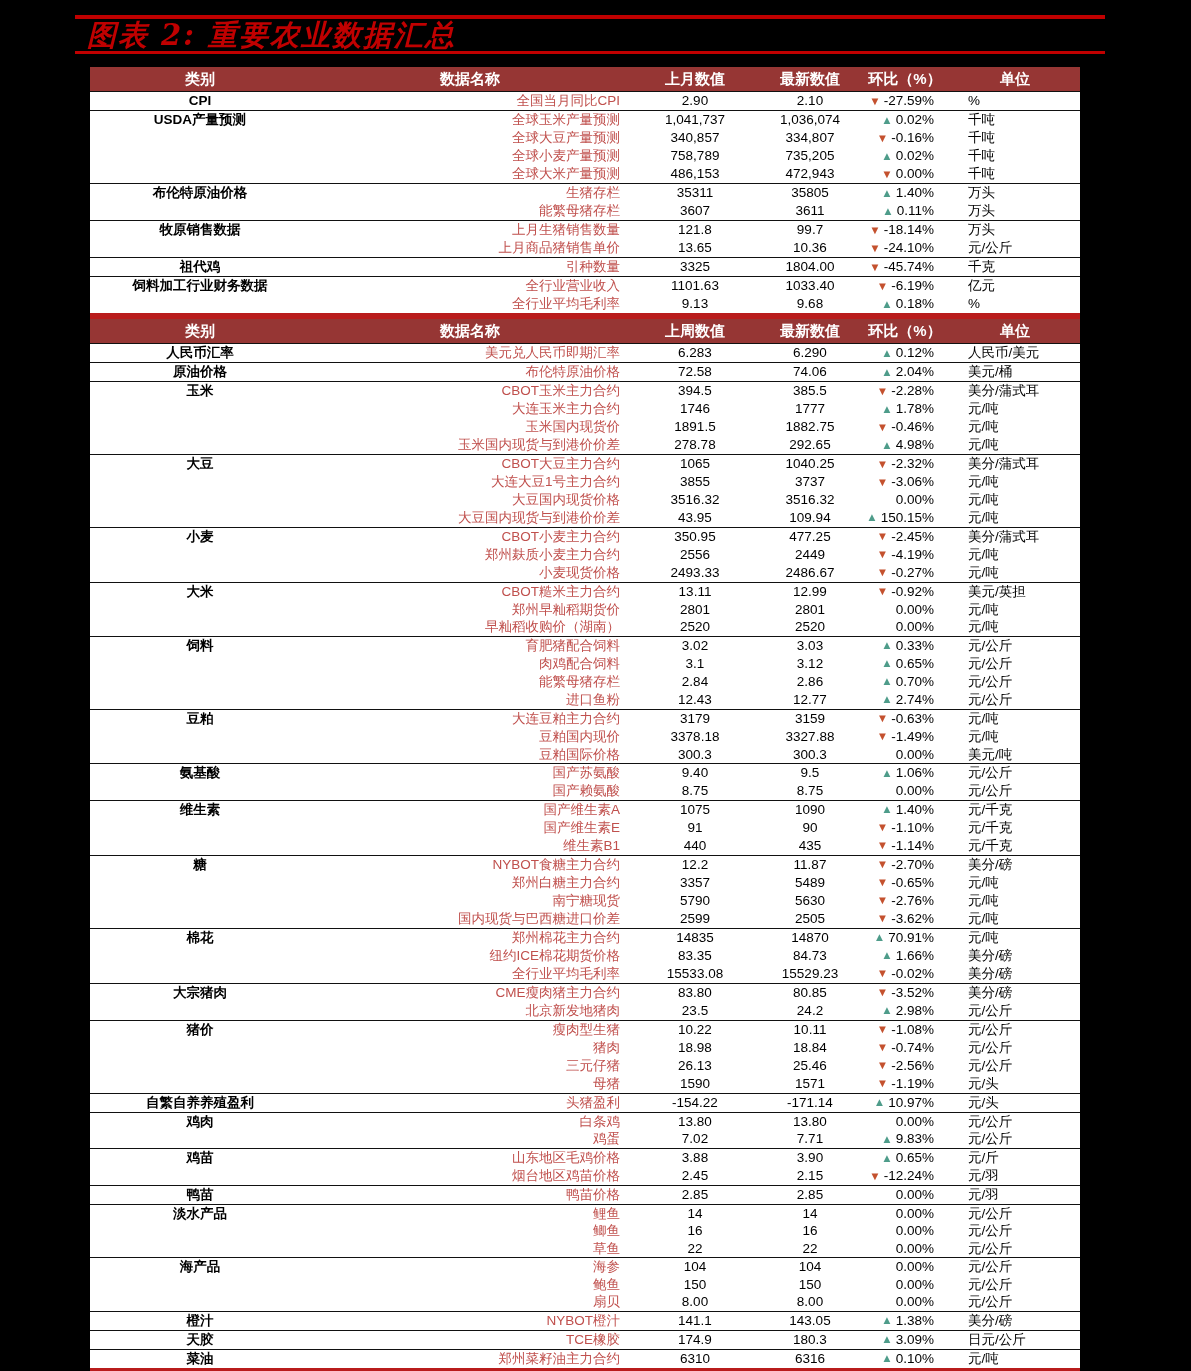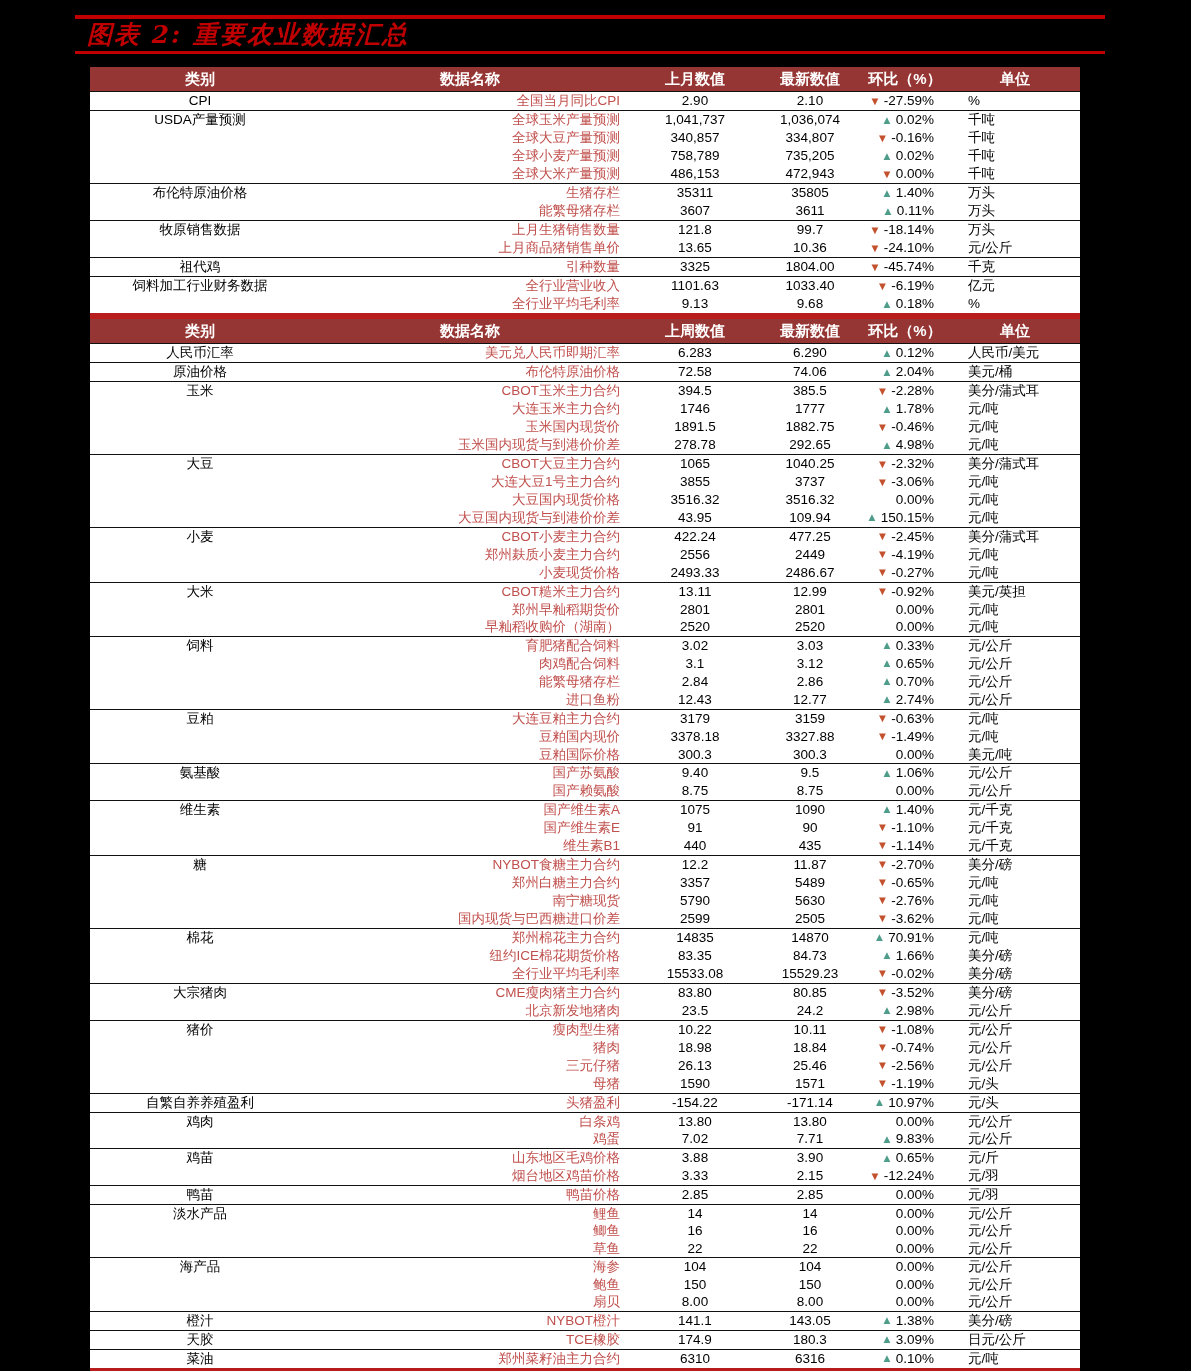--- a/index.html
+++ b/index.html
@@ -10,38 +10,38 @@
     overflow:hidden;
   }
   .page { position:relative; padding:15px 0 0 75px; }
   .rule { width:1030px; background:var(--title-red,#c00000); }
   .rule-top { height:4px; }
   .rule-mid { height:3px; }
   .chart-title {
     color:var(--title-red,#c00000);
     font-family:"DejaVu Serif","Liberation Serif",serif;
     font-style:italic; font-weight:bold;
-    font-size:25px; line-height:26px;
+    font-size:29px; line-height:26px;
     padding:3px 0 3px 12px; letter-spacing:2px;
   }
   .table-wrap { margin:13px 0 0 15px; width:990px; background:#fff; }
   table { border-collapse:collapse; width:990px; table-layout:fixed; }
   thead th {
     background:var(--header-bg,#963634);
     color:#fff; font-weight:bold; font-size:15px;
     height:24px; padding:0; text-align:center;
   }
   tbody { border-top:1px solid #111; }
   tbody:last-child { border-bottom:6px solid #b91c1c; }
   td {
     padding:1px 0; line-height:15.5px;
     font-size:13.5px; color:#000;
     overflow:hidden; white-space:nowrap;
   }
-  td.category { text-align:center; font-weight:normal; vertical-align:top; }
+  td.category { text-align:center; font-weight:bold; vertical-align:top; }
   td.dname { text-align:right; padding-right:10px; color:var(--name-text,#c0504d); }
   td.prev, td.latest { text-align:center; }
   td.change { text-align:right; padding-right:16px; }
   .arrow { display:inline-block; margin-right:3px; font-size:11.5px; vertical-align:0.5px; }
   .arrow.up { color:var(--up,#4e9c8a); }
   .arrow.down { color:var(--down,#c4512e); }
   td.unit { text-align:left; padding-left:18px; }
 </style>
 </head>
 <body>
@@ -272,21 +272,21 @@
               <td class="prev">43.95</td>
               <td class="latest">109.94</td>
               <td class="change"><span class="arrow up">▲</span><span>150.15%</span></td>
               <td class="unit">元/吨</td>
             </tr>
           </tbody>
           <tbody>
             <tr>
               <td class="category" rowspan="3">小麦</td>
               <td class="dname">CBOT小麦主力合约</td>
-              <td class="prev">422.24</td>
+              <td class="prev">350.95</td>
               <td class="latest">477.25</td>
               <td class="change"><span class="arrow down">▼</span><span>-2.45%</span></td>
               <td class="unit">美分/蒲式耳</td>
             </tr>
             <tr>
               <td class="dname">郑州麸质小麦主力合约</td>
               <td class="prev">2556</td>
               <td class="latest">2449</td>
               <td class="change"><span class="arrow down">▼</span><span>-4.19%</span></td>
               <td class="unit">元/吨</td>
@@ -553,21 +553,21 @@
             <tr>
               <td class="category" rowspan="2">鸡苗</td>
               <td class="dname">山东地区毛鸡价格</td>
               <td class="prev">3.88</td>
               <td class="latest">3.90</td>
               <td class="change"><span class="arrow up">▲</span><span>0.65%</span></td>
               <td class="unit">元/斤</td>
             </tr>
             <tr>
               <td class="dname">烟台地区鸡苗价格</td>
-              <td class="prev">3.33</td>
+              <td class="prev">2.45</td>
               <td class="latest">2.15</td>
               <td class="change"><span class="arrow down">▼</span><span>-12.24%</span></td>
               <td class="unit">元/羽</td>
             </tr>
           </tbody>
           <tbody>
             <tr>
               <td class="category" rowspan="1">鸭苗</td>
               <td class="dname">鸭苗价格</td>
               <td class="prev">2.85</td>

